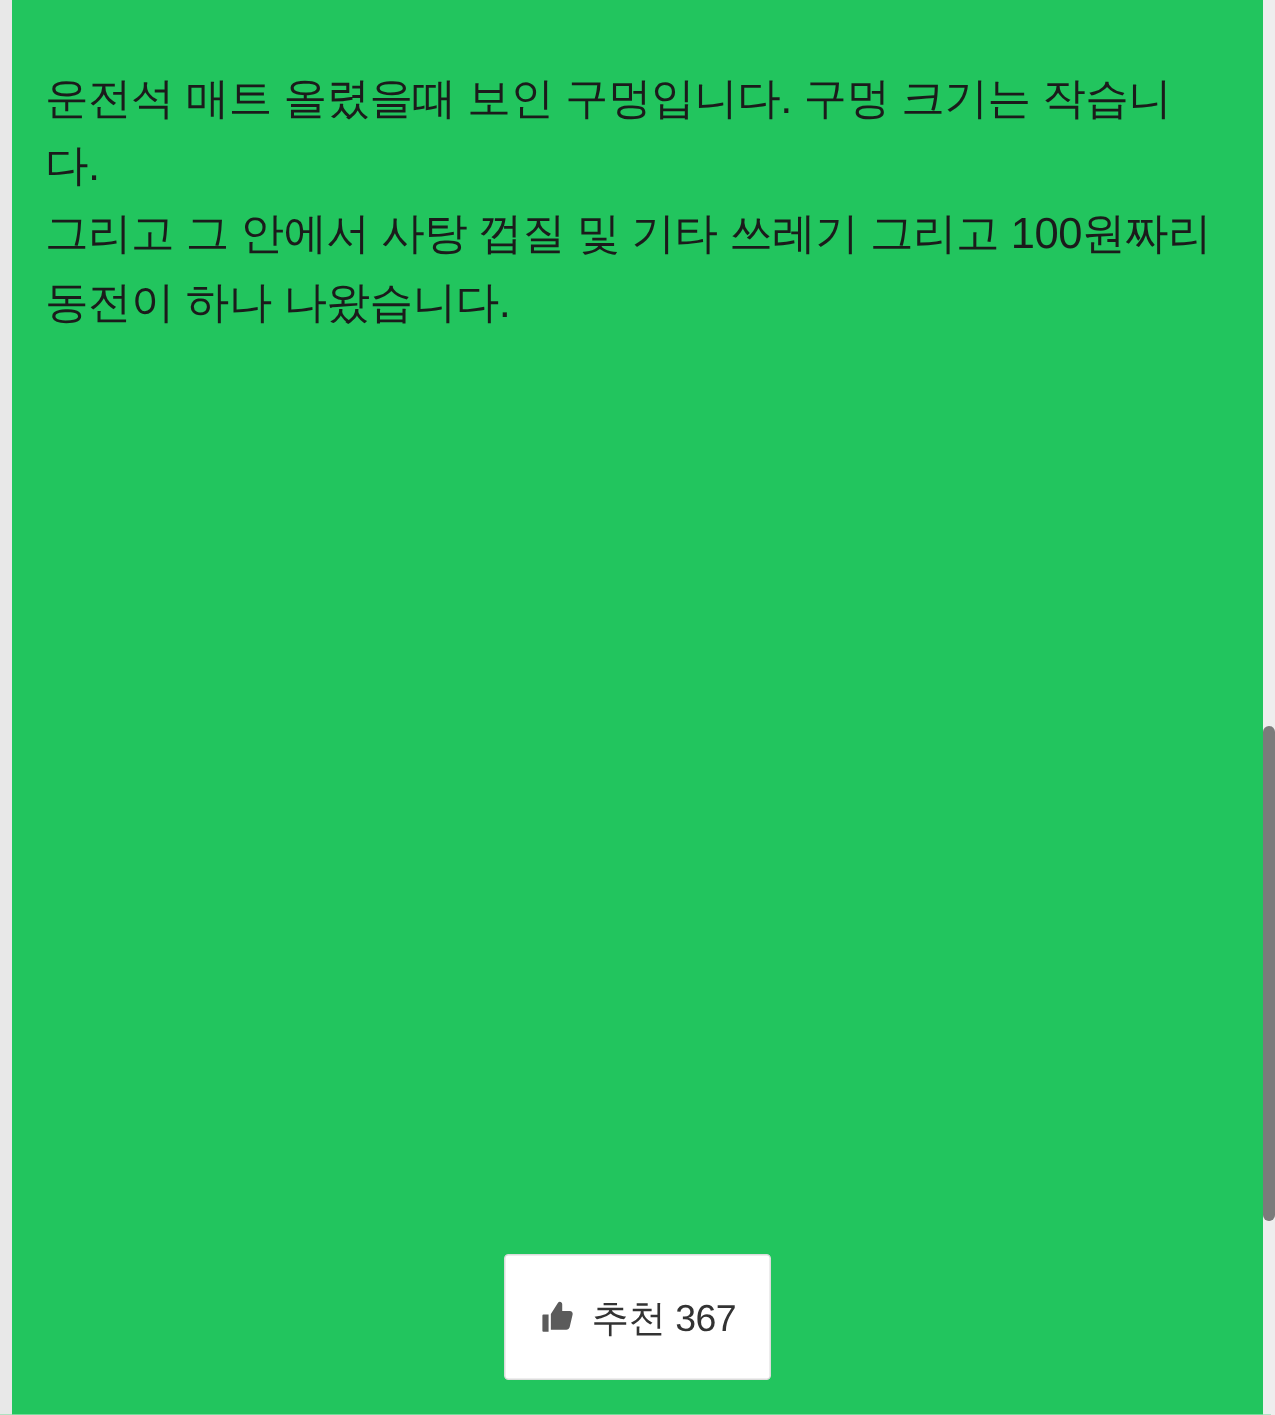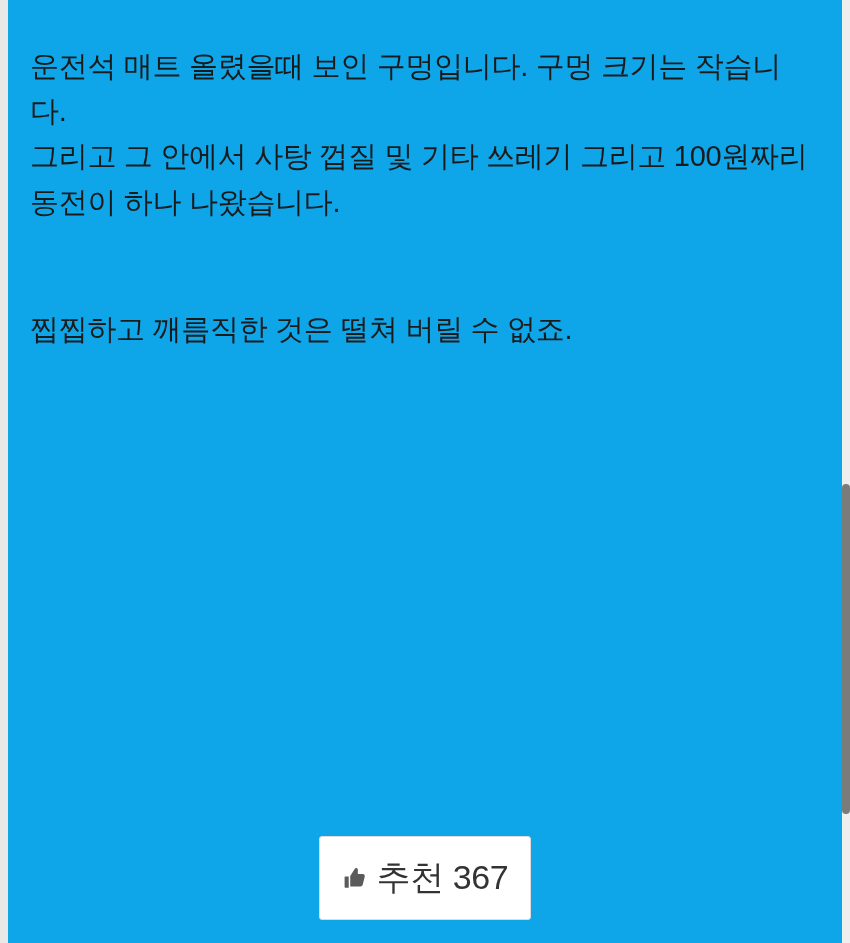--- a/index.html
+++ b/index.html
@@ -11,21 +11,21 @@
     width: 850px;
     height: 943px;
     font-family: "Liberation Sans", "DejaVu Sans", sans-serif;
     position: relative;
     overflow: hidden;
   }
   .page {
     position: relative;
     width: 850px;
     height: 943px;
-    background: #0ea5e9;
+    background: #22c55e;
     box-sizing: border-box;
   }
   .left-rail {
     position: absolute;
     left: 0;
     top: 0;
     width: 8px;
     height: 943px;
     background: #e8e8e8;
   }
@@ -95,39 +95,38 @@
   .thumb-icon {
     width: 26px;
     height: 26px;
     display: inline-block;
     flex: 0 0 auto;
   }
   .thumb-icon svg {
     display: block;
   }
   .recommend-label {
-    font-size: 34px;
+    font-size: 25px;
     color: #333333;
     letter-spacing: -0.4px;
     white-space: nowrap;
   }
 </style>
 </head>
 <body>
 
 <div class="page">
 
   <div class="left-rail"></div>
 
   <div class="content">
     <p class="body-text para">운전석 매트 올렸을때 보인 구멍입니다. 구멍 크기는 작습니다.
 그리고 그 안에서 사탕 껍질 및 기타 쓰레기 그리고 100원짜리 동전이 하나 나왔습니다.</p>
     <div class="para-gap"></div>
     <div class="para-gap"></div>
-    <p class="body-text para">찝찝하고 깨름직한 것은 떨쳐 버릴 수 없죠.</p>
   </div>
 
   <div class="recommend-wrap">
     <button class="recommend-btn">
       <span class="thumb-icon">
         <svg width="26" height="26" viewBox="0 0 24 24" fill="none" xmlns="http://www.w3.org/2000/svg">
           <path d="M3 10.5h3.2V21H3a.6.6 0 0 1-.6-.6v-9.3a.6.6 0 0 1 .6-.6z" fill="#5b5b5b"></path>
           <path d="M7.6 10.1L12 3.2c.9-1.1 2.6-.4 2.6 1v4.1h4.6c1.2 0 2.1 1.1 1.8 2.2l-1.8 7.6c-.2 1-1.1 1.7-2.1 1.7H7.6V10.1z" fill="#5b5b5b"></path>
         </svg>
       </span>

